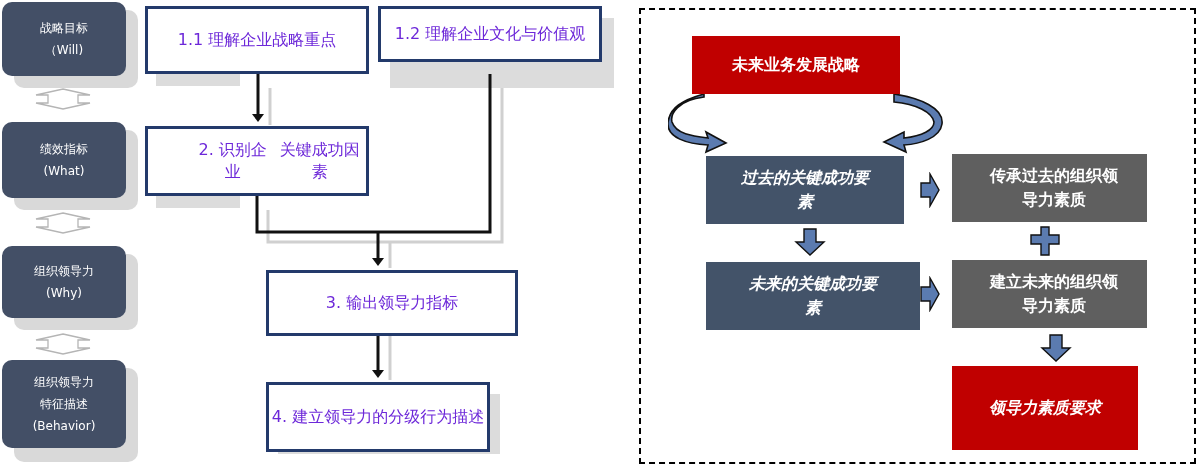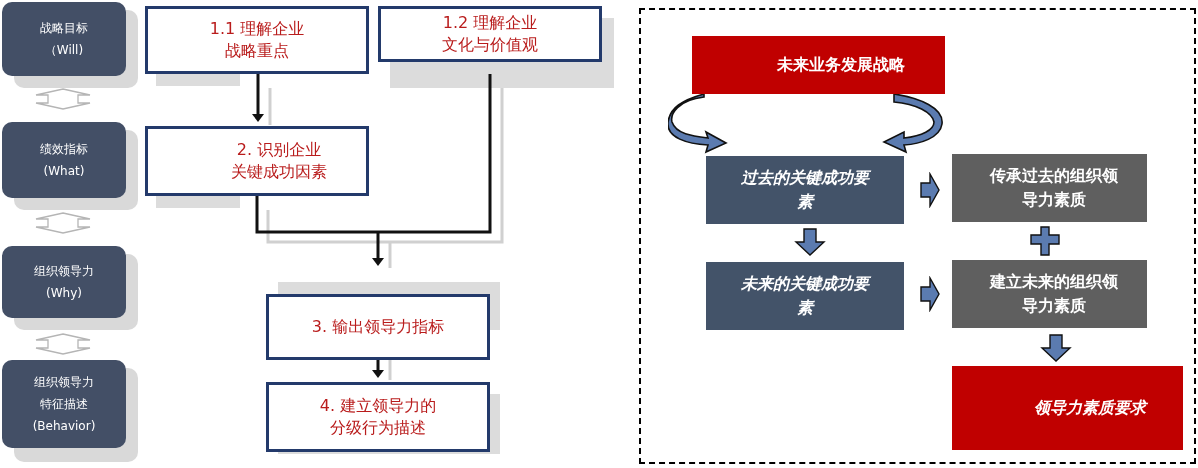--- a/index.html
+++ b/index.html
@@ -9,31 +9,31 @@
 
   
   .stage { position:absolute; left:2px; width:124px; background:#434f66; color:#fff;
            border-radius:10px; display:flex; flex-direction:column; align-items:center;
            justify-content:center; text-align:center; font-size:12px; line-height:22px; }
   .stage-shadow { position:absolute; background:#d9d9d9; border-radius:10px; }
   .dbl-arrow { position:absolute; left:34px; width:58px; height:22px; }
 
   
   .pbox { position:absolute; background:#fff; border:3px solid #233a6b; box-sizing:border-box;
-          display:flex; flex-direction:column; align-items:center; justify-content:center;
-          text-align:center; font-size:16px; line-height:22px; color:#b91c1c; }
+          display:flex; flex-direction:row; align-items:center; justify-content:center;
+          text-align:center; font-size:16px; line-height:22px; color:#6d28d9; }
   .pshadow { position:absolute; background:#dcdcdc; }
 
   
   .panel { position:absolute; left:639px; top:8px; width:557px; height:456px;
            border:2px dashed #000; box-sizing:border-box; }
   .rbox { position:absolute; display:flex; flex-direction:column; align-items:center;
           justify-content:center; text-align:center; color:#fff; font-weight:bold;
           font-size:16px; line-height:24px; }
-  .red { background:#c00000;padding-left:45px; }
+  .red { background:#c00000; }
   .navy { background:#435369;font-style:italic; }
   .grey { background:#5f5f5f;padding-left:9px; }
   svg.connectors { position:absolute; left:0; top:0; }
 </style>
 </head>
 <body>
 
 <div class="stage-shadow" style="left:14px;top:10px;width:124px;height:78px;"></div>
 <div class="stage" style="top:2px;height:74px;">
   <span>战略目标</span>
@@ -100,21 +100,21 @@
   <span>战略重点</span>
 </div>
 <div class="pbox" style="left:378px;top:6px;width:224px;height:56px;">
   <span>1.2 理解企业</span>
   <span>文化与价值观</span>
 </div>
 <div class="pbox" style="left:145px;top:126px;width:224px;height:70px;padding-left:44px;">
   <span>2. 识别企业</span>
   <span>关键成功因素</span>
 </div>
-<div class="pbox" style="left:266px;top:270px;width:224px;height:66px;margin-top:24px;">
+<div class="pbox" style="left:266px;top:270px;width:252px;height:66px;">
   <span>3. 输出领导力指标</span>
 </div>
 <div class="pbox" style="left:266px;top:382px;width:224px;height:70px;">
   <span>4. 建立领导力的</span>
   <span>分级行为描述</span>
 </div>
 
 <div class="panel"></div>
 
 <div class="rbox red" style="left:692px;top:36px;width:208px;height:58px;">
@@ -145,21 +145,21 @@
 </svg>
 
 <svg class="abs" style="left:794px;top:228px;" width="32" height="28" viewBox="0 0 32 28">
   <polygon points="10,1 22,1 22,14 30,14 16,27 2,14 10,14" fill="#5b7bb0" stroke="#111" stroke-width="1.4"></polygon>
 </svg>
 
 <svg class="abs" style="left:1030px;top:226px;" width="30" height="30" viewBox="0 0 30 30">
   <polygon points="11,1 19,1 19,9 29,9 29,18 19,18 19,29 11,29 11,18 1,18 1,9 11,9" fill="#5b7bb0" stroke="#111" stroke-width="1.4"></polygon>
 </svg>
 
-<div class="rbox navy" style="left:706px;top:262px;width:198px;height:68px;">
+<div class="rbox navy" style="left:706px;top:262px;width:214px;height:68px;">
   <span>未来的关键成功要</span>
   <span>素</span>
 </div>
 <div class="rbox grey" style="left:952px;top:260px;width:186px;height:68px;">
   <span>建立未来的组织领</span>
   <span>导力素质</span>
 </div>
 
 <svg class="abs" style="left:1040px;top:334px;" width="32" height="28" viewBox="0 0 32 28">
   <polygon points="10,1 22,1 22,14 30,14 16,27 2,14 10,14" fill="#5b7bb0" stroke="#111" stroke-width="1.4"></polygon>

